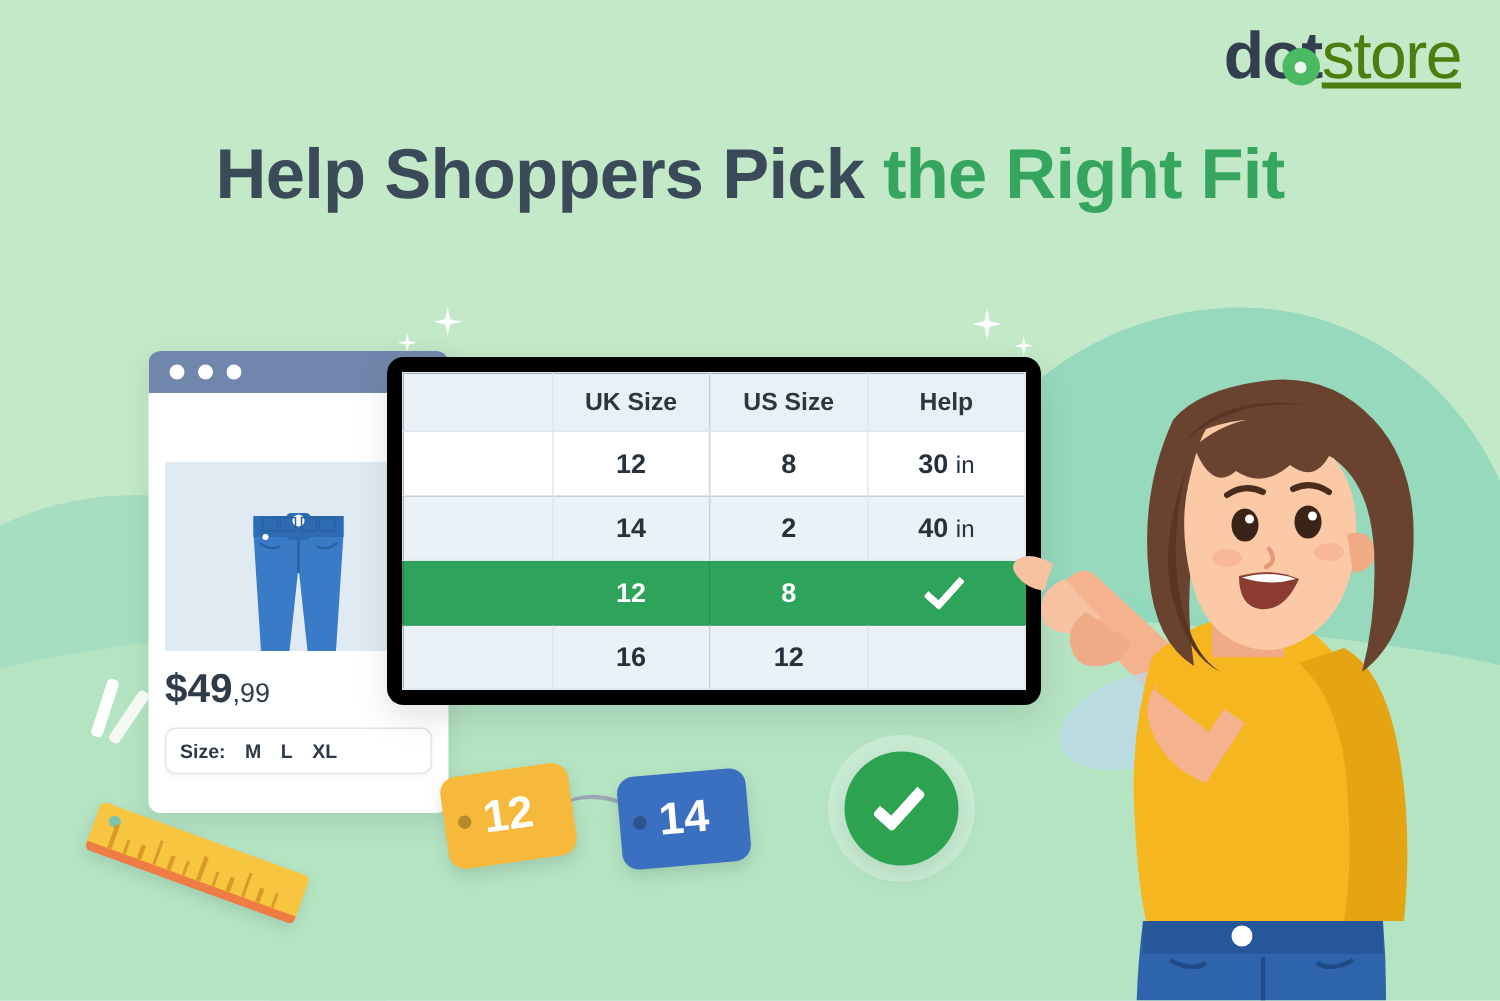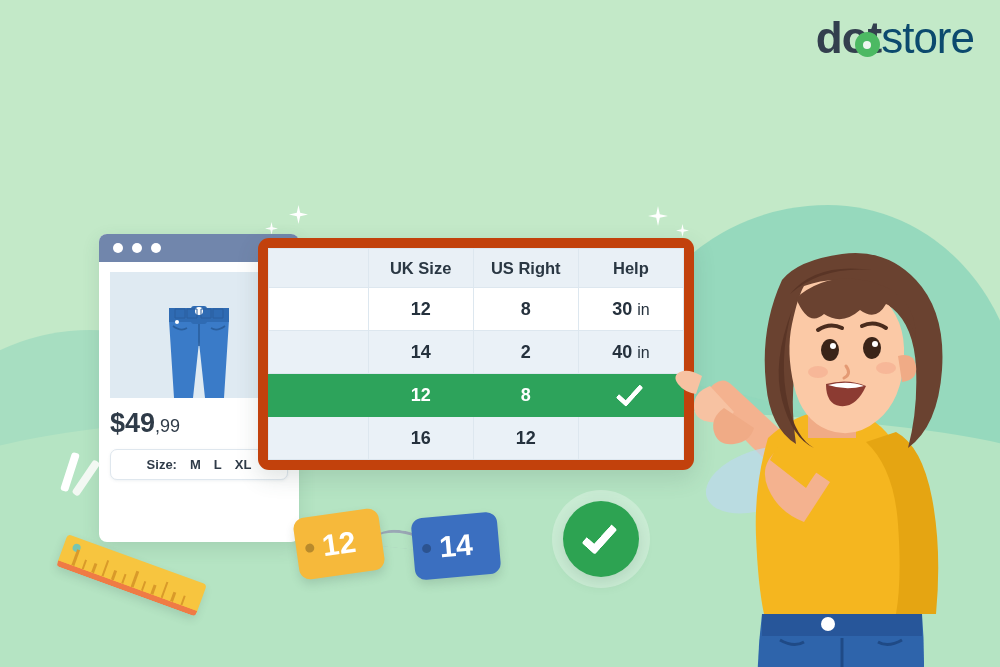--- a/index.html
+++ b/index.html
@@ -65,21 +65,21 @@
     left: 39px; top: 16px;
     width: 25px; height: 25px;
     border-radius: 50%;
     background: #4cb963;
     display: flex; align-items: center; justify-content: center;
   }
   .logo .o-dot::after {
     content: ""; width: 8px; height: 8px; border-radius: 50%;
     background: #eef7ef;
   }
-  .logo .s-part { font-weight: 400; color: #0c4a6e; }
+  .logo .s-part { font-weight: 400; color: #4d7c0f; text-decoration: underline; }
 
   
   .headline {
     position: absolute; left: 0; right: 0; top: 88px;
     text-align: center;
     font-size: 47px;
     font-weight: 700;
     letter-spacing: -0.5px;
     white-space: nowrap;
   }
@@ -94,21 +94,21 @@
     border-radius: 8px;
     box-shadow: 0 6px 18px rgba(60,90,80,.14);
     overflow: hidden;
   }
   .titlebar {
     height: 28px; background: #7186ac;
     display: flex; align-items: center; gap: 9px;
     padding-left: 14px;
   }
   .titlebar .dot { width: 10px; height: 10px; border-radius: 50%; background: #fff; }
-  .product-body { padding: 10px 11px 12px; }
+  .product-body { padding: 10px 11px 12px; margin-top: 36px; }
   .jeans-frame {
     height: 126px; background: #dfeaf2;
     display: flex; align-items: flex-end; justify-content: center;
     overflow: hidden;
   }
   .price {
     margin-top: 12px;
     color: #2f3b48;
     font-weight: 700;
     font-size: 27px;
@@ -118,21 +118,20 @@
   .size-row {
     margin-top: 12px;
     border: 1px solid #dfe7ee;
     border-radius: 7px;
     height: 31px;
     display: flex; align-items: center;
     padding: 0 9px;
     font-size: 13px; font-weight: 700; color: #2f3b48;
     box-shadow: 0 1px 3px rgba(90,120,140,.10);
     background:#fff;
-    justify-content:center;
   }
   .size-row .lbl { margin-right: 13px; }
   .size-row .opt { margin-right: 13px; }
   .size-row .opt:last-child { margin-right: 0; }
   .cart-btn {
     margin-top: 12px;
     height: 33px; border-radius: 17px;
     background: #4a85cf;
     color: #ffffff;
     display: flex; align-items: center; justify-content: center;
@@ -140,21 +139,21 @@
     letter-spacing: .2px;
     border: none; width: 100%;
     font-family: "Liberation Sans", sans-serif;
     cursor: pointer;
   }
 
   
   .table-card {
     position: absolute; left: 258px; top: 238px;
     width: 436px; height: 232px;
-    background: #c2410c;
+    background: #000000;
     border-radius: 11px;
     box-shadow: 0 8px 22px rgba(60,90,80,.16);
     padding: 10px;
     overflow: hidden;
   }
   table.size-table {
     width: 100%; height: 100%;
     border-collapse: collapse;
     table-layout: fixed;
   }
@@ -290,20 +289,24 @@
   <div class="sparkle" style="left:716px;top:394px;width:12px;height:12px;"></div>
 
   <div class="logo">
     <span class="d-part">
       <span>dot</span>
       <span class="o-dot"></span>
     </span>
       <span class="s-part">store</span>
   </div>
 
+  <h1 class="headline">
+    <span class="dark">Help Shoppers Pick</span>
+    <span class="green">the Right Fit</span>
+  </h1>
 
   <div class="product-card">
     <div class="titlebar">
       <span class="dot"></span>
       <span class="dot"></span>
       <span class="dot"></span>
     </div>
     <div class="product-body">
       <div class="jeans-frame">
         <svg class="jeans" viewBox="0 0 96 120">
@@ -335,21 +338,21 @@
       <colgroup>
           <col class="first">
           <col>
           <col>
           <col>
         </colgroup>
       <thead>
         <tr>
           <th></th>
           <th>UK Size</th>
-          <th>US Right</th>
+          <th>US Size</th>
           <th>Help</th>
         </tr>
       </thead>
       <tbody>
         <tr class="row-white">
           <td></td>
           <td>12</td>
           <td>8</td>
           <td>30 <span class="waist-unit">in</span></td>
         </tr>

